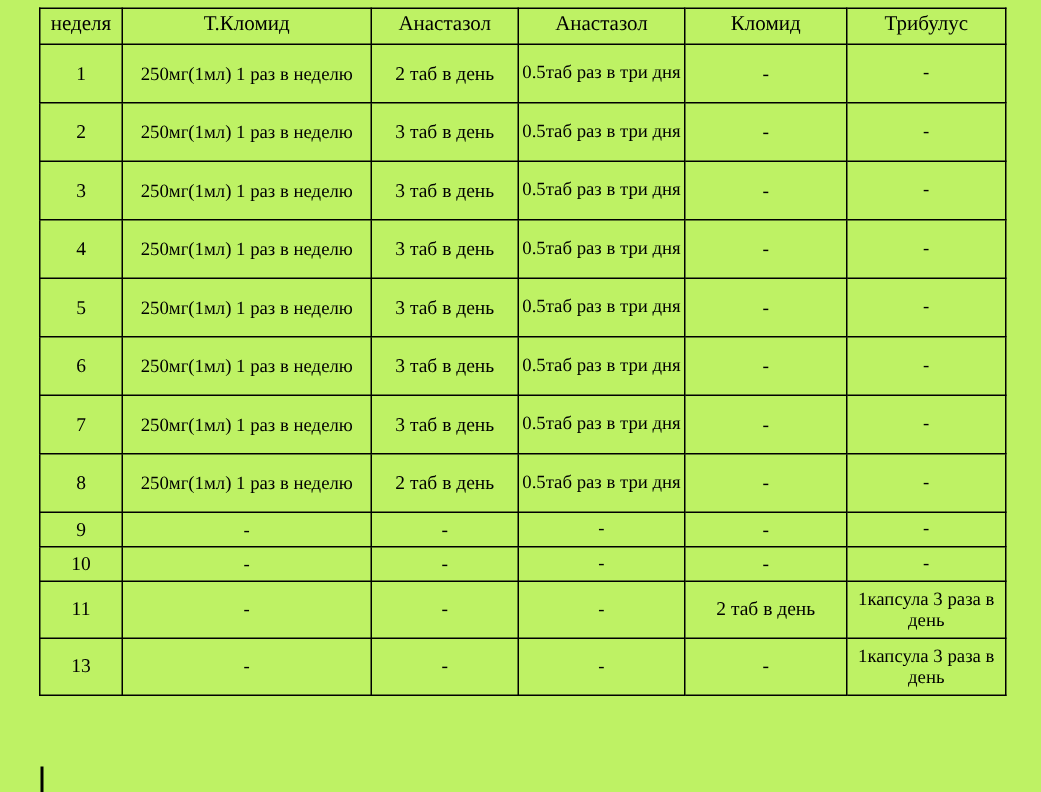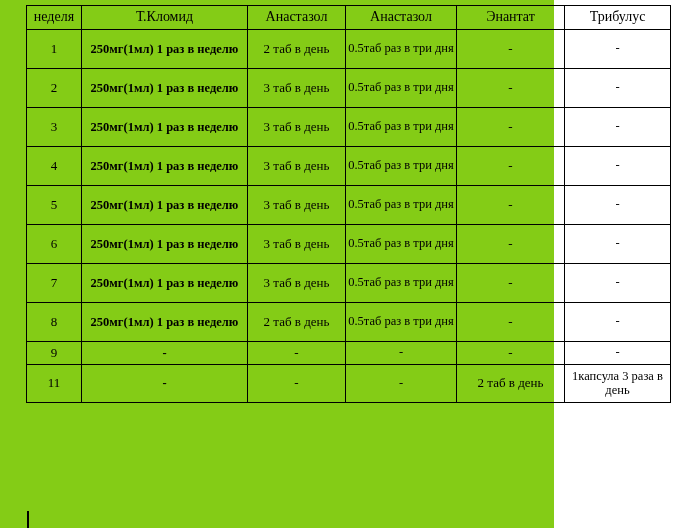--- a/index.html
+++ b/index.html
@@ -8,23 +8,23 @@
     padding: 0;
     width: 694px;
     height: 528px;
     background: #ffffff;
     font-family: "Liberation Serif", "DejaVu Serif", serif;
     color: #000000;
     overflow: hidden;
   }
   .page {
     position: relative;
-    width: 554px;
+    width: 694px;
     height: 528px;
-    background: #84cc16;
+    background: #bef264;
   }
   table.cycle {
     position: absolute;
     left: 26px;
     top: 5px;
     width: 645px;
     border-collapse: collapse;
     table-layout: fixed;
   }
   table.cycle col.c0 { width: 55px; }
@@ -45,21 +45,20 @@
     font-size: 14px;
     height: 24px;
   }
   td {
     font-size: 13px;
   }
   td:nth-child(2) {
     padding: 0 1px;
     white-space: nowrap;
     font-size: 12.5px;
-    font-weight: bold;
   }
   td:nth-child(4), td:nth-child(6) {
     font-size: 12.5px;
     line-height: 1.1;
     font-family: Liberation Serif, serif;
   }
   tbody tr { height: 39px; }
   tbody tr.r8, tbody tr.r9 { height: 23px; }
   tbody tr.r10, tbody tr.r11, tbody tr.r12 { height: 38px; }
   .stray-mark {
@@ -83,21 +82,21 @@
         <col class="c3">
         <col class="c4">
         <col class="c5">
     </colgroup>
     <thead>
       <tr>
         <th>неделя</th>
         <th>Т.Кломид</th>
         <th>Анастазол</th>
         <th>Анастазол</th>
-        <th>Энантат</th>
+        <th>Кломид</th>
         <th>Трибулус</th>
       </tr>
     </thead>
     <tbody>
         <tr class="r0">
           <td>1</td>
           <td>250мг(1мл) 1 раз в неделю</td>
           <td>2 таб в день</td>
           <td>0.5таб раз в три дня</td>
           <td>-</td>
@@ -160,24 +159,40 @@
           <td>-</td>
         </tr>
         <tr class="r8">
           <td>9</td>
           <td>-</td>
           <td>-</td>
           <td>-</td>
           <td>-</td>
           <td>-</td>
         </tr>
+        <tr class="r9">
+          <td>10</td>
+          <td>-</td>
+          <td>-</td>
+          <td>-</td>
+          <td>-</td>
+          <td>-</td>
+        </tr>
         <tr class="r10">
           <td>11</td>
           <td>-</td>
           <td>-</td>
           <td>-</td>
           <td>2 таб в день</td>
           <td>1капсула 3 раза в день</td>
         </tr>
+        <tr class="r12">
+          <td>13</td>
+          <td>-</td>
+          <td>-</td>
+          <td>-</td>
+          <td>-</td>
+          <td>1капсула 3 раза в день</td>
+        </tr>
       </tbody>
   </table>
   <div class="stray-mark"></div>
 </div>
 
 </body></html>

